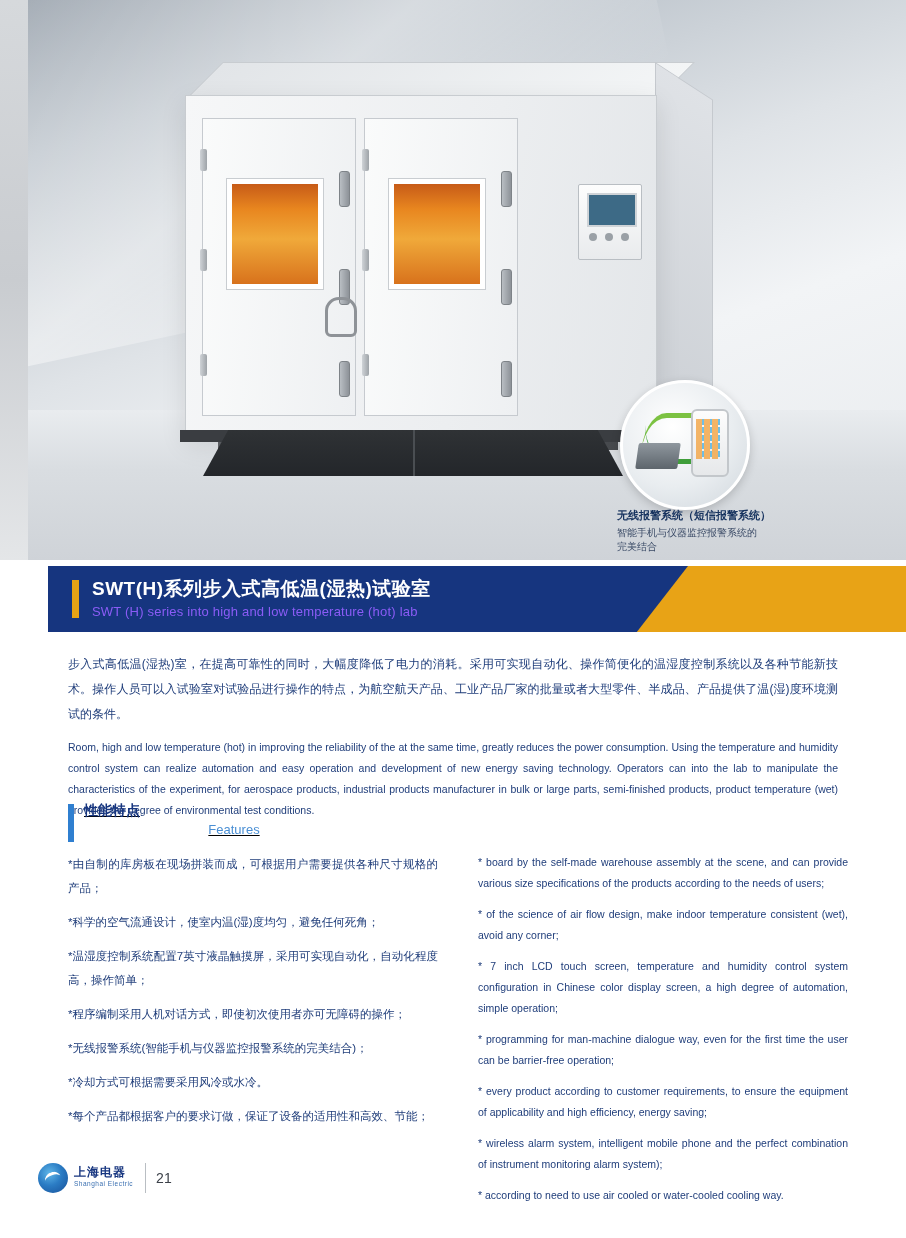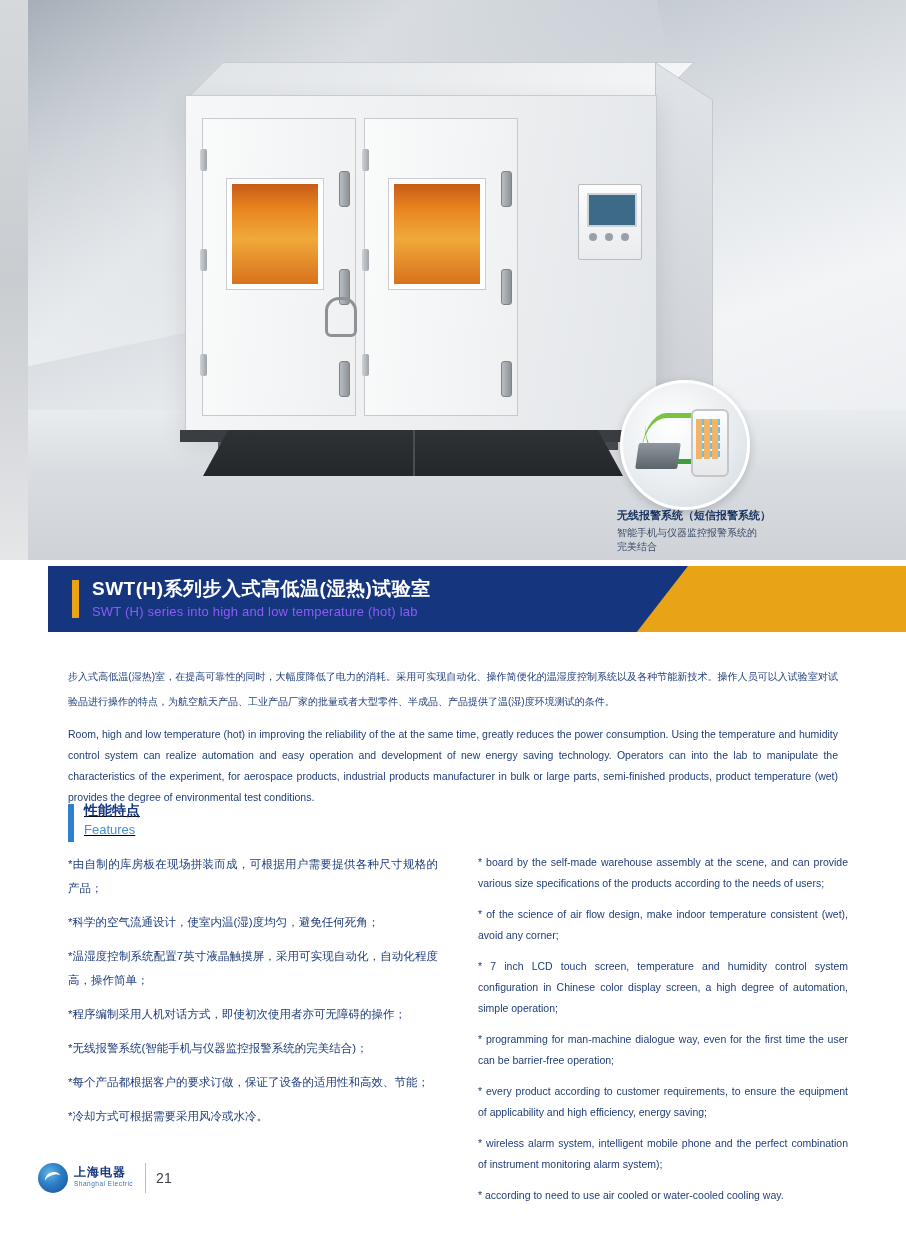--- a/index.html
+++ b/index.html
@@ -356,25 +356,25 @@
   }
 
   
   .intro {
     position: absolute;
     left: 68px;
     top: 652px;
     width: 770px;
   }
   .intro .p-cn {
-    font-size: 10px;
+    font-size: 12px;
     line-height: 25px;
     color: #1f3d7a;
     text-align: justify;
-    margin: 12px 0 10px 0;
+    margin: 0 0 10px 0;
   }
   .intro .p-en {
     font-size: 10.5px;
     line-height: 21px;
     color: #1f3d7a;
     text-align: justify;
     margin: 0;
   }
 
   
@@ -398,20 +398,21 @@
   .fh-cn {
     font-size: 14px;
     font-weight: bold;
     color: #16357f;
     line-height: 20px;
   }
   .fh-en {
     font-size: 13px;
     color: #4a8fd4;
     line-height: 20px;
+    text-align: center;
   }
 
   
   .cols {
     position: absolute;
     left: 68px;
     top: 852px;
     width: 780px;
     display: flex;
     gap: 40px;
@@ -576,22 +577,22 @@
   </div>
 
   <div class="cols">
     <div class="col cn">
       <ul>
         <li>*由自制的库房板在现场拼装而成，可根据用户需要提供各种尺寸规格的产品；</li>
         <li>*科学的空气流通设计，使室内温(湿)度均匀，避免任何死角；</li>
         <li>*温湿度控制系统配置7英寸液晶触摸屏，采用可实现自动化，自动化程度高，操作简单；</li>
         <li>*程序编制采用人机对话方式，即使初次使用者亦可无障碍的操作；</li>
         <li>*无线报警系统(智能手机与仪器监控报警系统的完美结合)；</li>
+        <li>*冷却方式可根据需要采用风冷或水冷。</li>
         <li>*每个产品都根据客户的要求订做，保证了设备的适用性和高效、节能；</li>
-        <li>*冷却方式可根据需要采用风冷或水冷。</li>
       </ul>
     </div>
     <div class="col en">
       <ul>
         <li>* board by the self-made warehouse assembly at the scene, and can provide various size specifications of the products according to the needs of users;</li>
         <li>* of the science of air flow design, make indoor temperature consistent (wet), avoid any corner;</li>
         <li>* 7 inch LCD touch screen, temperature and humidity control system configuration in Chinese color display screen, a high degree of automation, simple operation;</li>
         <li>* programming for man-machine dialogue way, even for the first time the user can be barrier-free operation;</li>
         <li>* every product according to customer requirements, to ensure the equipment of applicability and high efficiency, energy saving;</li>
         <li>* wireless alarm system, intelligent mobile phone and the perfect combination of instrument monitoring alarm system);</li>

